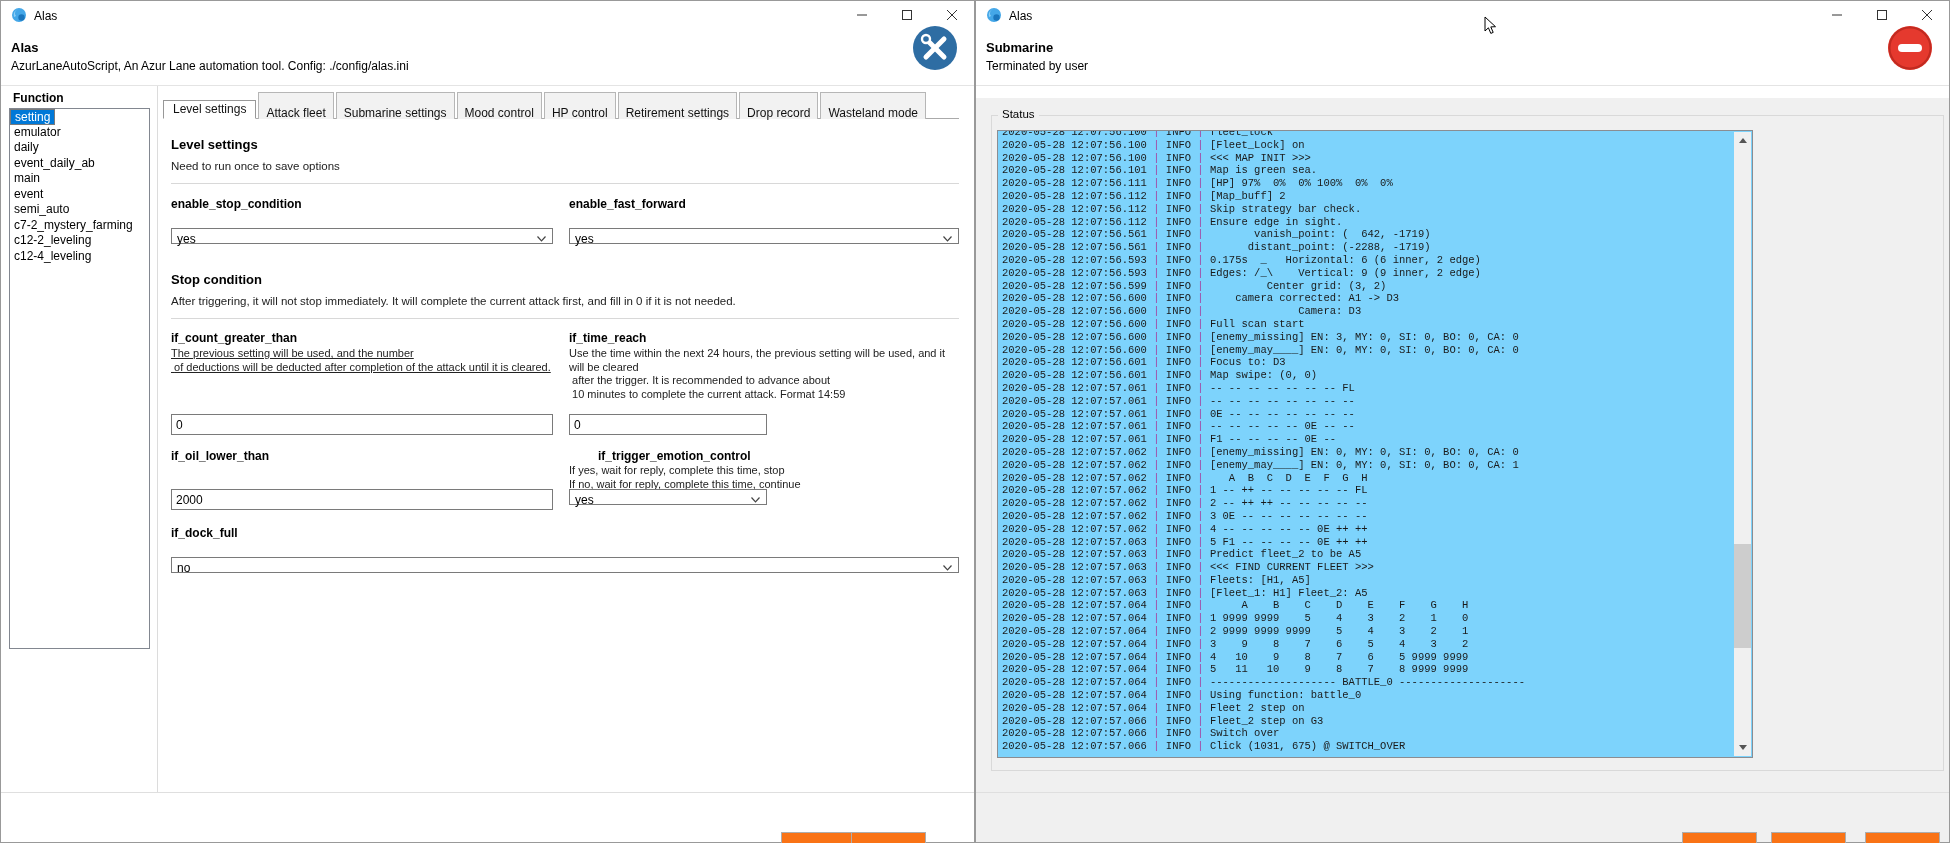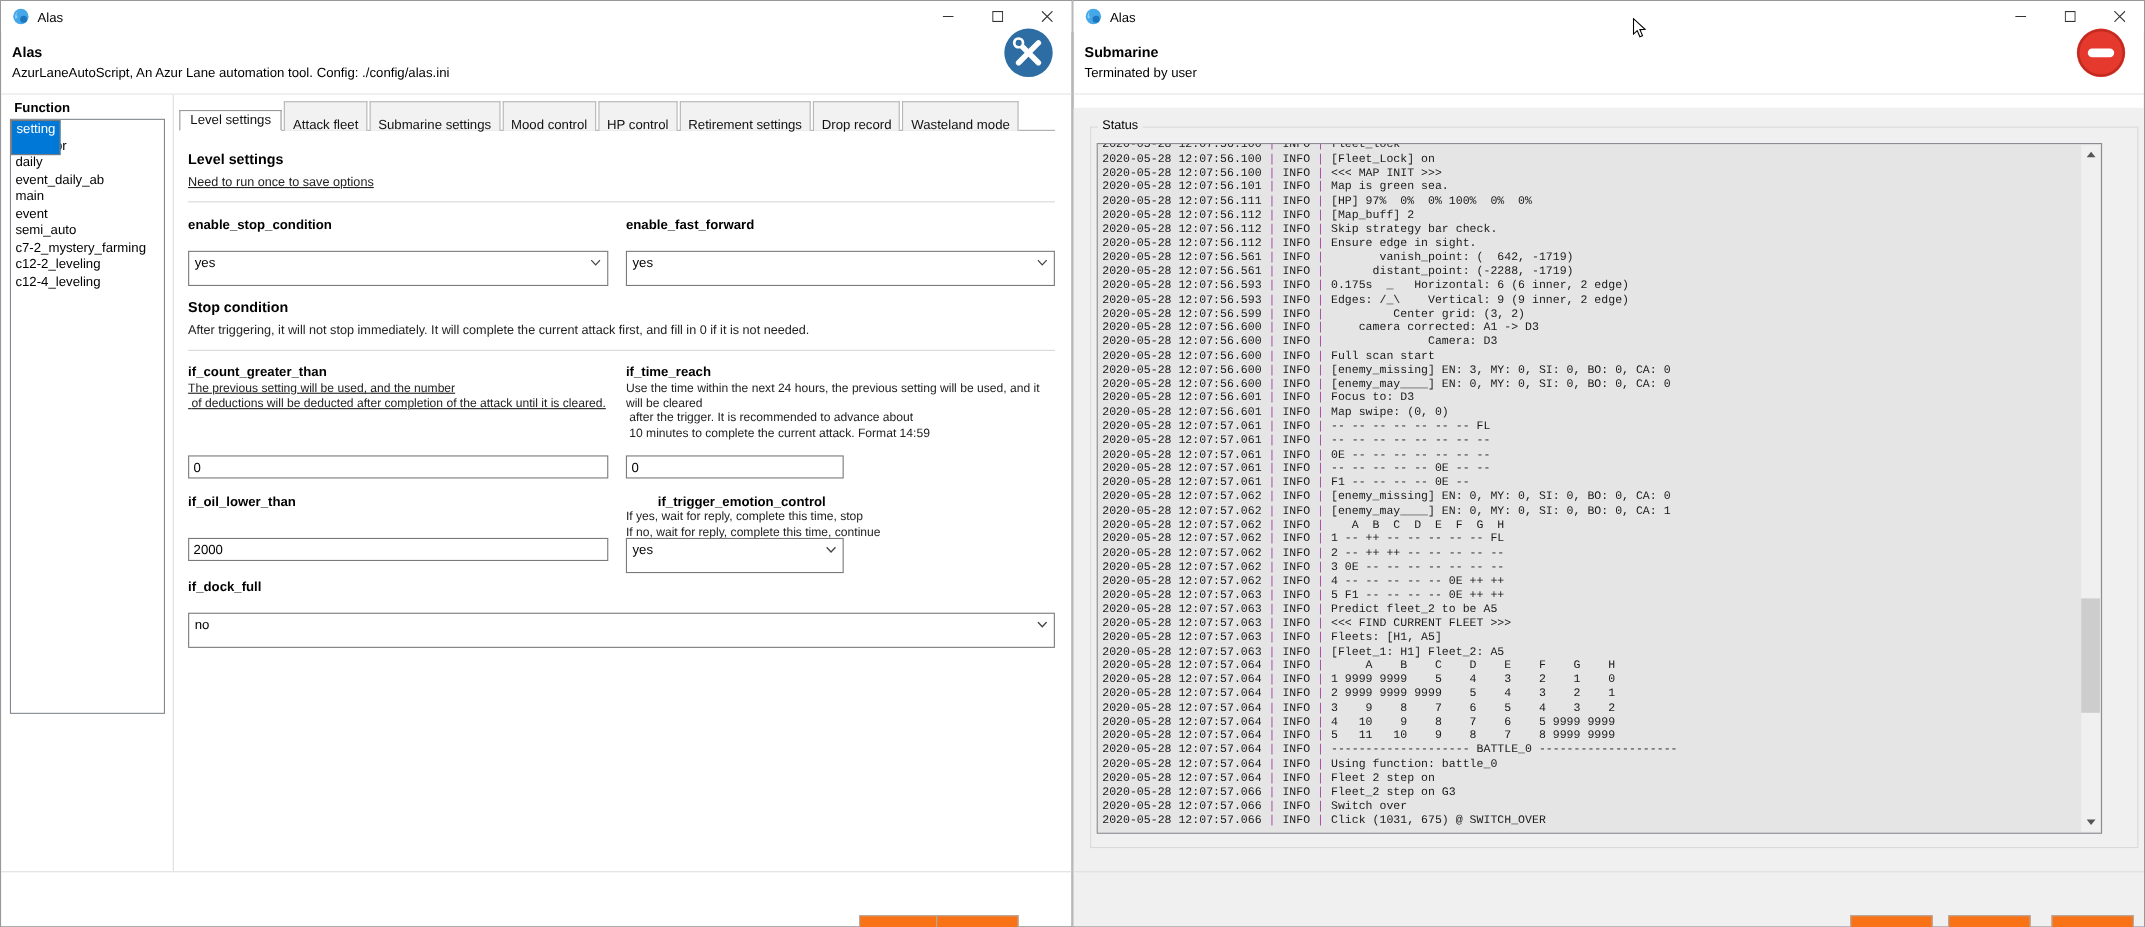--- a/index.html
+++ b/index.html
@@ -38,31 +38,31 @@
   .tab { font-size:12px; background:#f2f2f2; border:1px solid #b6b6b6; border-bottom:none; height:15px; line-height:14px; padding:13px 7px; margin-right:2px; color:#111; }
   .tab.active { background:#fff; border:1px solid #989898; border-bottom:1px solid #fff; height:19px; line-height:17px; padding:0 9px; }
 
   
   .sec-title { position:absolute; font-size:13px; font-weight:bold; }
   .sec-sub { position:absolute; font-size:11.5px; color:#222; white-space:pre-wrap; }
   .hr { position:absolute; height:1px; background:#d8d8d8; }
   .f-label { position:absolute; font-size:12px; font-weight:bold; }
   .f-desc { position:absolute; font-size:11px; line-height:13.5px; color:#222; white-space:pre-wrap; width:424px; }
   .tbox { position:absolute; height:21px; border:1px solid #7a7a7a; background:#fff; font-family:"Liberation Sans",sans-serif; font-size:12px; padding:0 4px; color:#000; }
-  .sel { position:absolute; height:32px; border:1px solid #7a7a7a; background:#fff; font-size:12px; }
+  .sel { position:absolute; height:16px; border:1px solid #7a7a7a; background:#fff; font-size:12px; }
   .sel .sel-text { position:absolute; left:5px; top:3px; }
   .sel svg { position:absolute; right:6px; top:7px; }
 
   .bottom-sep { position:absolute; left:0; top:791px; width:973px; height:1px; background:#dfdfdf; }
   .btn { position:absolute; top:806px; width:75px; height:38px; background:#f97316; border:1px solid #adadad; font-size:12px; display:flex; align-items:center; justify-content:center;margin-top:25px; }
 
   
   .group-box { position:absolute; left:15px; top:114px; width:953px; height:656px; border:1px solid #d9d9d9; }
   .group-label { position:absolute; left:22px; top:107px; font-size:11.5px; background:#f0f0f0; padding:0 4px; }
-  .logbox { position:absolute; left:21px; top:129px; width:914px; height:628px; background:#e5e5e5; border:1px solid #8a8d92; overflow:hidden; }
+  .logbox { position:absolute; left:21px; top:129px; width:756px; height:628px; background:#7dd3fc; border:1px solid #8a8d92; overflow:hidden; }
   .log-lines { position:absolute; left:4px; top:-5px; right:18px; font-family:"Liberation Mono","DejaVu Sans Mono",monospace; font-size:10.5px; line-height:12.8px; color:#1a1a1a; }
   .lline { white-space:pre; }
   .pipe { color:#A349A4; }
 
   .sbar { position:absolute; right:1px; top:1px; width:17px; height:624px; background:#f0f0f0; }
   .sb-arrow { position:absolute; left:0; width:17px; height:17px; display:flex; align-items:center; justify-content:center; }
   .sb-arrow.up { top:0; }
   .sb-arrow.down { bottom:0; }
   .sb-arrow.up::after { content:''; border-left:4px solid transparent; border-right:4px solid transparent; border-bottom:5px solid #555; }
   .sb-arrow.down::after { content:''; border-left:4px solid transparent; border-right:4px solid transparent; border-top:5px solid #555; }
@@ -139,21 +139,21 @@
       <div class="tab">Attack fleet</div>
       <div class="tab">Submarine settings</div>
       <div class="tab">Mood control</div>
       <div class="tab">HP control</div>
       <div class="tab">Retirement settings</div>
       <div class="tab">Drop record</div>
       <div class="tab">Wasteland mode</div>
     </div>
 
   <div class="sec-title" style="left:170px; top:136px;">Level settings</div>
-  <div class="sec-sub" style="left:170px; top:159px;text-decoration:underline;">Need to run once to save options</div>
+  <div class="sec-sub" style="left:170px; top:159px;">Need to run once to save options</div>
   <div class="hr" style="left:170px; top:182px; width:788px;"></div>
 
   <div class="f-label" style="left:170px; top:196px;">enable_stop_condition</div>
   <div class="sel" style="left:170px; top:227px; width:382px;">
     <span class="sel-text">yes</span>
     <svg width="9" height="6" viewBox="0 0 9 6">
         <polyline points="0.5,0.5 4.5,4.8 8.5,0.5" fill="none" stroke="#444" stroke-width="1.2"></polyline>
       </svg>
   </div>
 

